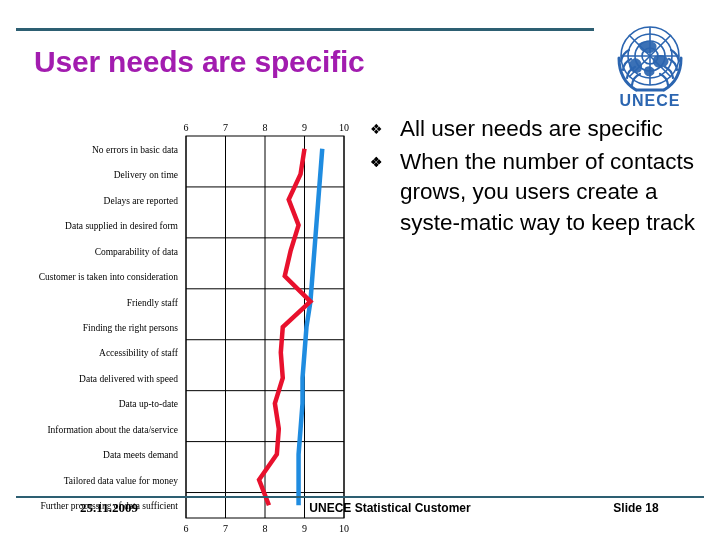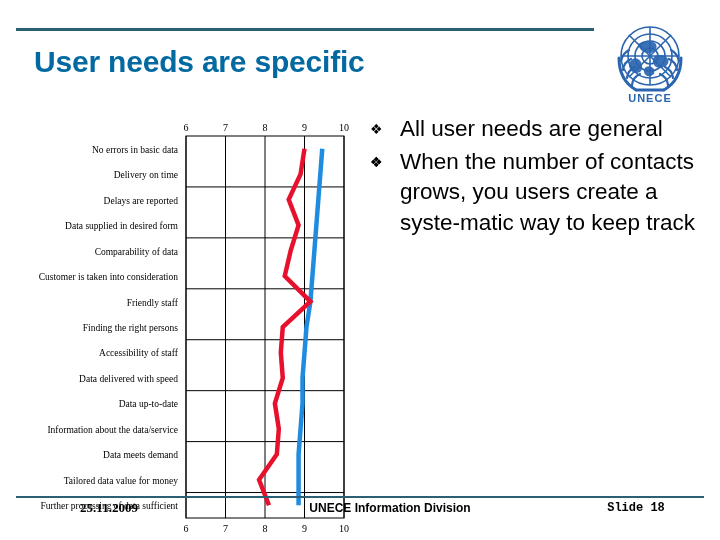--- a/index.html
+++ b/index.html
@@ -32,21 +32,21 @@
     height: 3px;
     background: #2d5f72;
   }
 
   
   .title {
     position: absolute;
     left: 34px;
     top: 44px;
     width: 560px;
-    color: #0369a1;
+    color: #a21caf;
     font-family: "Liberation Sans", sans-serif;
     font-weight: bold;
     font-size: 30px;
     line-height: 36px;
     letter-spacing: -0.2px;
   }
   .title .ln { display: block; white-space: pre; }
 
   
   .logo {
@@ -59,21 +59,21 @@
   .logo svg { display: block; }
   .logo-text {
     position: absolute;
     left: 602px;
     top: 92px;
     width: 96px;
     text-align: center;
     color: #2b65b0;
     font-family: "Liberation Sans", sans-serif;
     font-weight: bold;
-    font-size: 11px;
+    font-size: 16px;
     letter-spacing: 1px;
   }
 
   
   .bullets {
     position: absolute;
     left: 366px;
     top: 114px;
     width: 348px;
   }
@@ -136,21 +136,21 @@
     font-weight: bold;
     font-size: 12px;
   }
   .footer-slide {
     position: absolute;
     left: 566px;
     top: 501px;
     width: 140px;
     text-align: center;
     color: #000000;
-    font-family: Liberation Mono, monospace;
+    font-family: Liberation Sans, sans-serif;
     font-weight: bold;
     font-size: 12px;
   }
 </style>
 </head>
 <body>
 
 <div id="slide">
 
   <div class="top-rule"></div>
@@ -192,21 +192,21 @@
         <path d="M66 71 q-1 -8 -8 -11"></path>
       </g>
       <path d="M34 76 h28" stroke="#2b65b0" stroke-width="3" fill="none"></path>
     </svg>
   </div>
   <div class="logo-text">UNECE</div>
 
   <div class="bullets">
     <div class="bullet">
       <span class="glyph">❖</span>
-      <span>All user needs are general</span>
+      <span>All user needs are specific</span>
     </div>
     <div class="bullet">
       <span class="glyph">❖</span>
     </div>
     <div class="bullet">
       <span class="glyph">❖</span>
       <span>When the number of contacts grows, you users create a syste-matic way to keep track</span>
     </div>
   </div>
 
@@ -250,16 +250,16 @@
         <text x="304.5" y="414" text-anchor="middle" font-family="&quot;Liberation Serif&quot;, serif" font-size="10" fill="#000000">9</text>
         <text x="344" y="13" text-anchor="middle" font-family="&quot;Liberation Serif&quot;, serif" font-size="10" fill="#000000">10</text>
         <text x="344" y="414" text-anchor="middle" font-family="&quot;Liberation Serif&quot;, serif" font-size="10" fill="#000000">10</text>
         <polyline points="322.27,30.73 320.30,56.20 318.32,81.67 316.35,107.13 314.38,132.60 312.40,158.07 310.43,183.53 306.48,209.00 304.50,234.47 302.52,259.93 302.52,285.40 300.55,310.87 298.57,336.33 298.57,361.80 298.57,387.27" fill="none" stroke="#1f8ce0" stroke-width="4.5" stroke-linejoin="miter" stroke-linecap="butt"></polyline>
         <polyline points="304.50,30.73 300.55,56.20 288.70,81.67 298.57,107.13 290.68,132.60 284.75,158.07 310.43,183.53 282.77,209.00 280.80,234.47 282.77,259.93 274.88,285.40 278.82,310.87 276.85,336.33 259.07,361.80 268.95,387.27" fill="none" stroke="#e8112d" stroke-width="4.5" stroke-linejoin="miter" stroke-linecap="butt"></polyline>
       </svg>
   </div>
 
   <div class="footer-rule"></div>
   <div class="footer-date">25.11.2009</div>
-  <div class="footer-center">UNECE Information Division</div>
+  <div class="footer-center">UNECE Statistical Customer</div>
   <div class="footer-slide">Slide 18</div>
 
 </div>
 
 </body></html>

